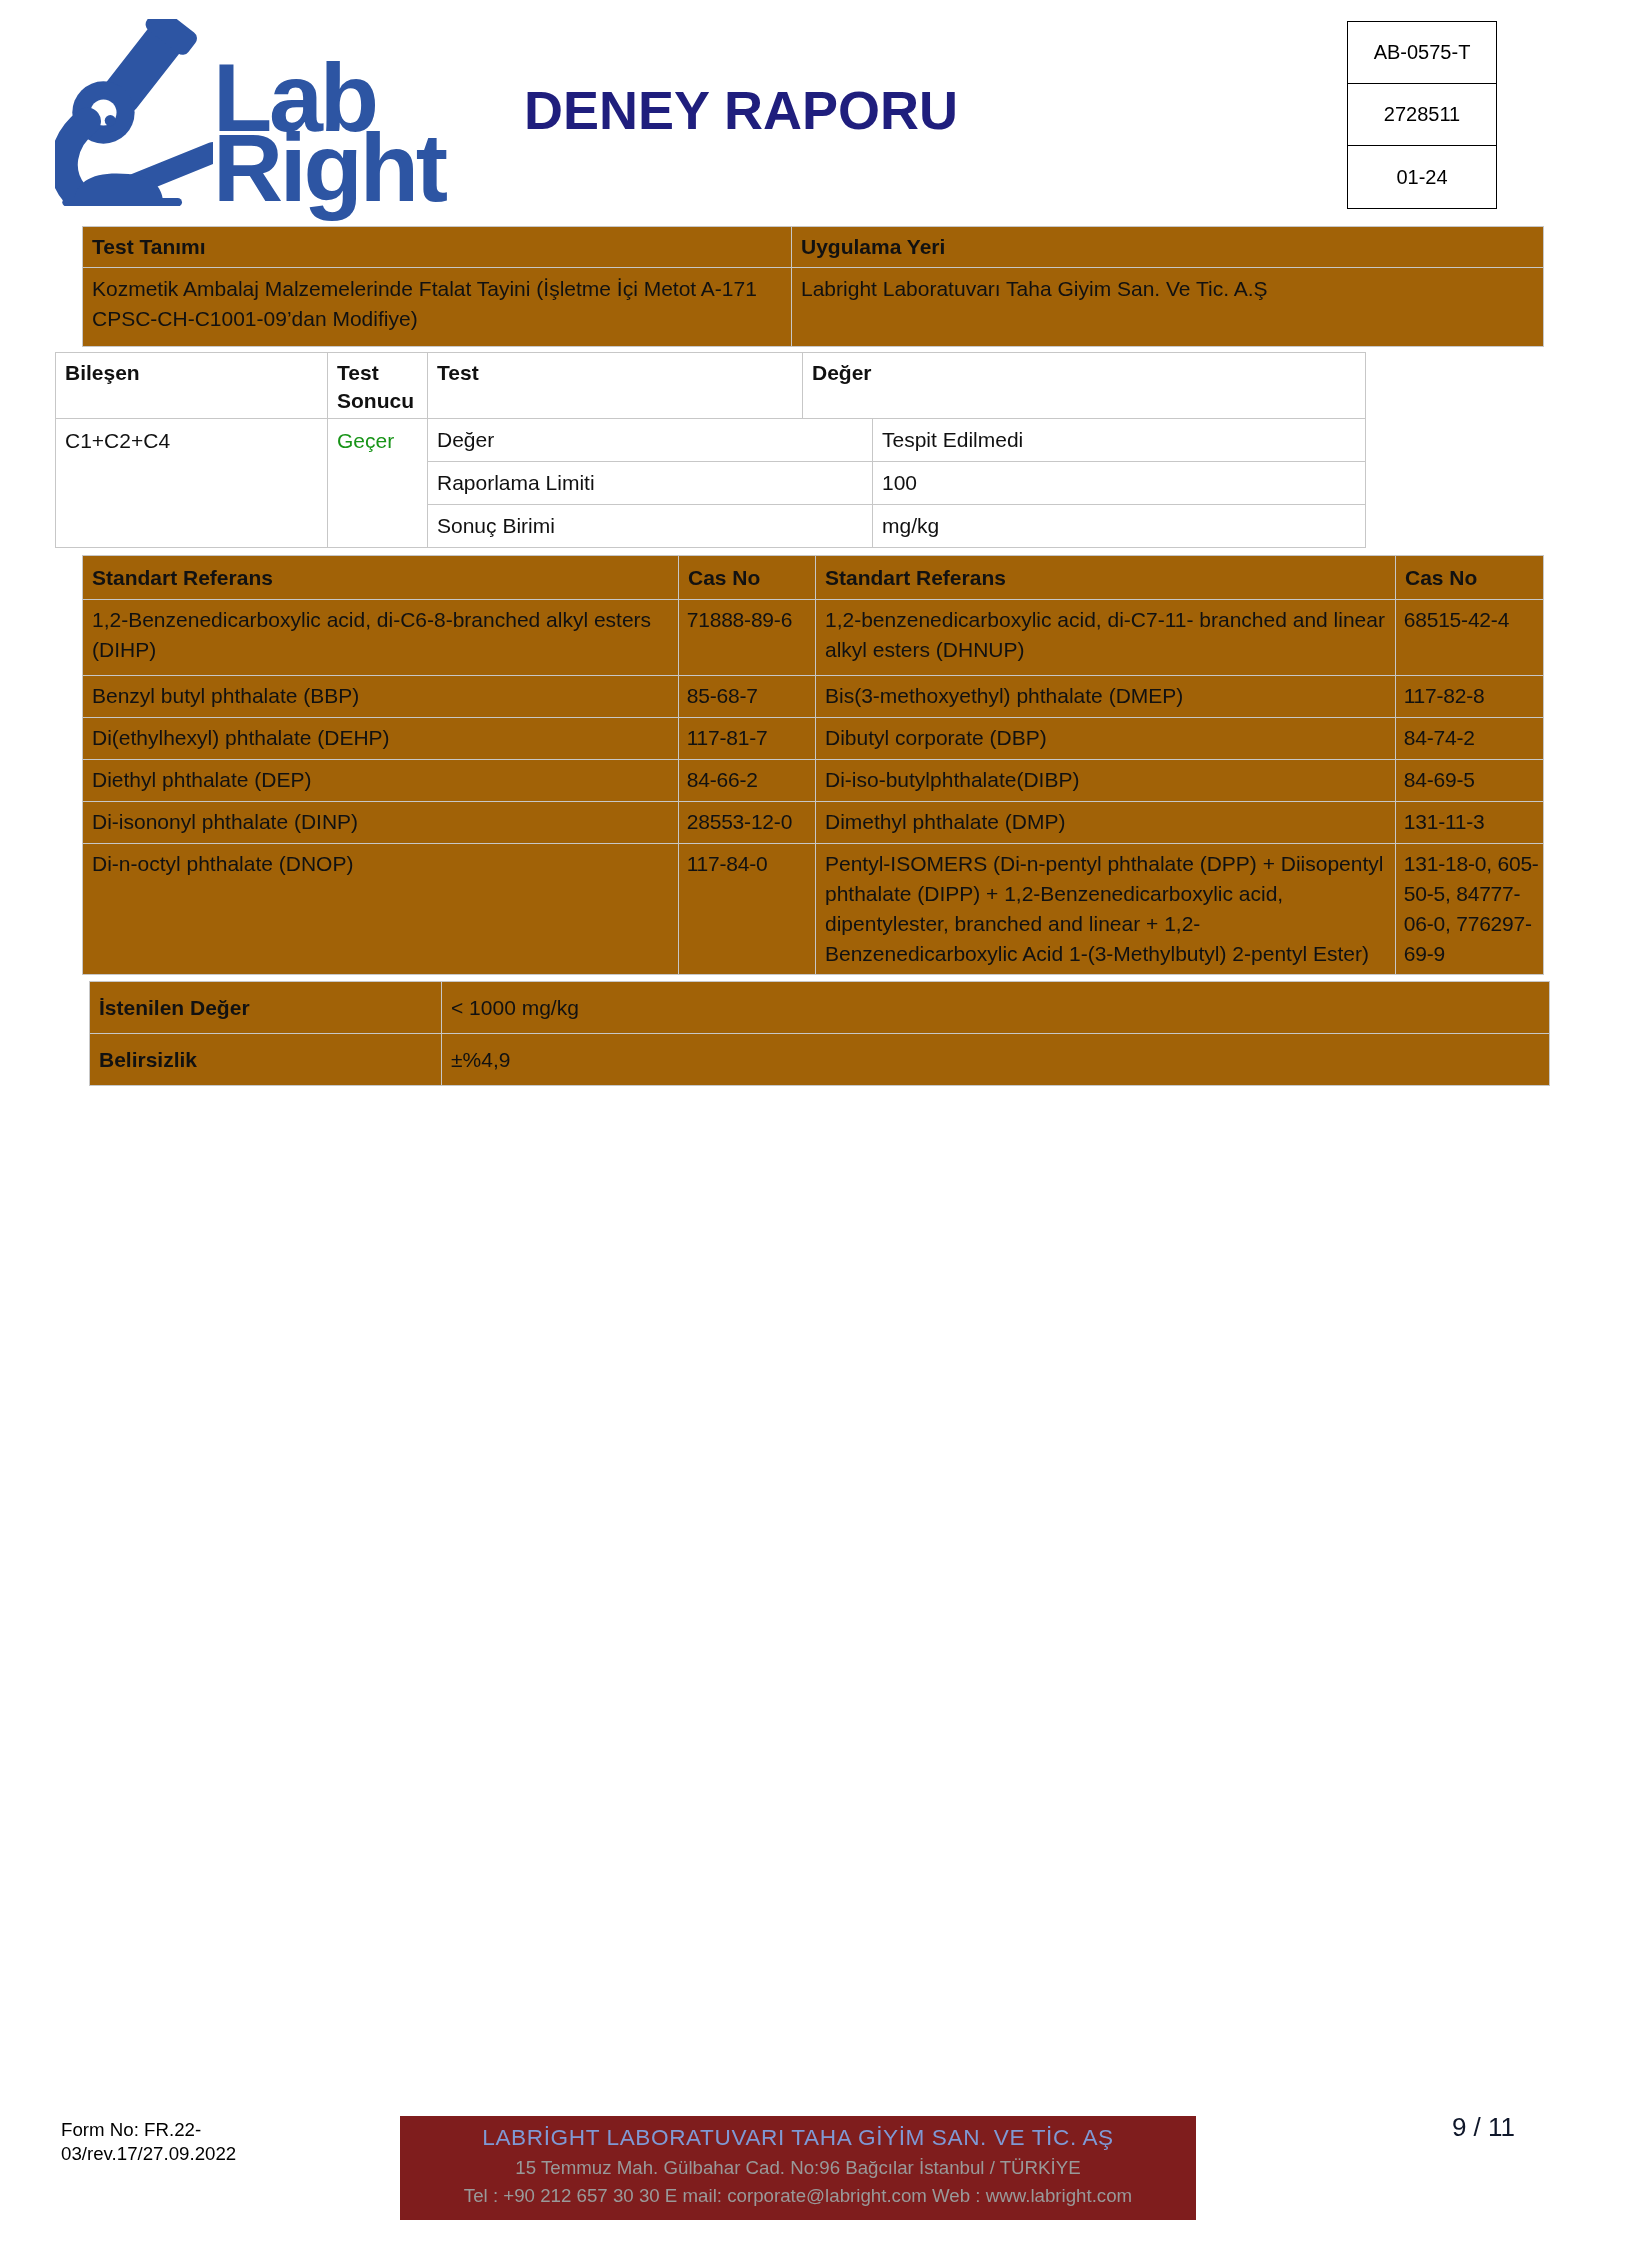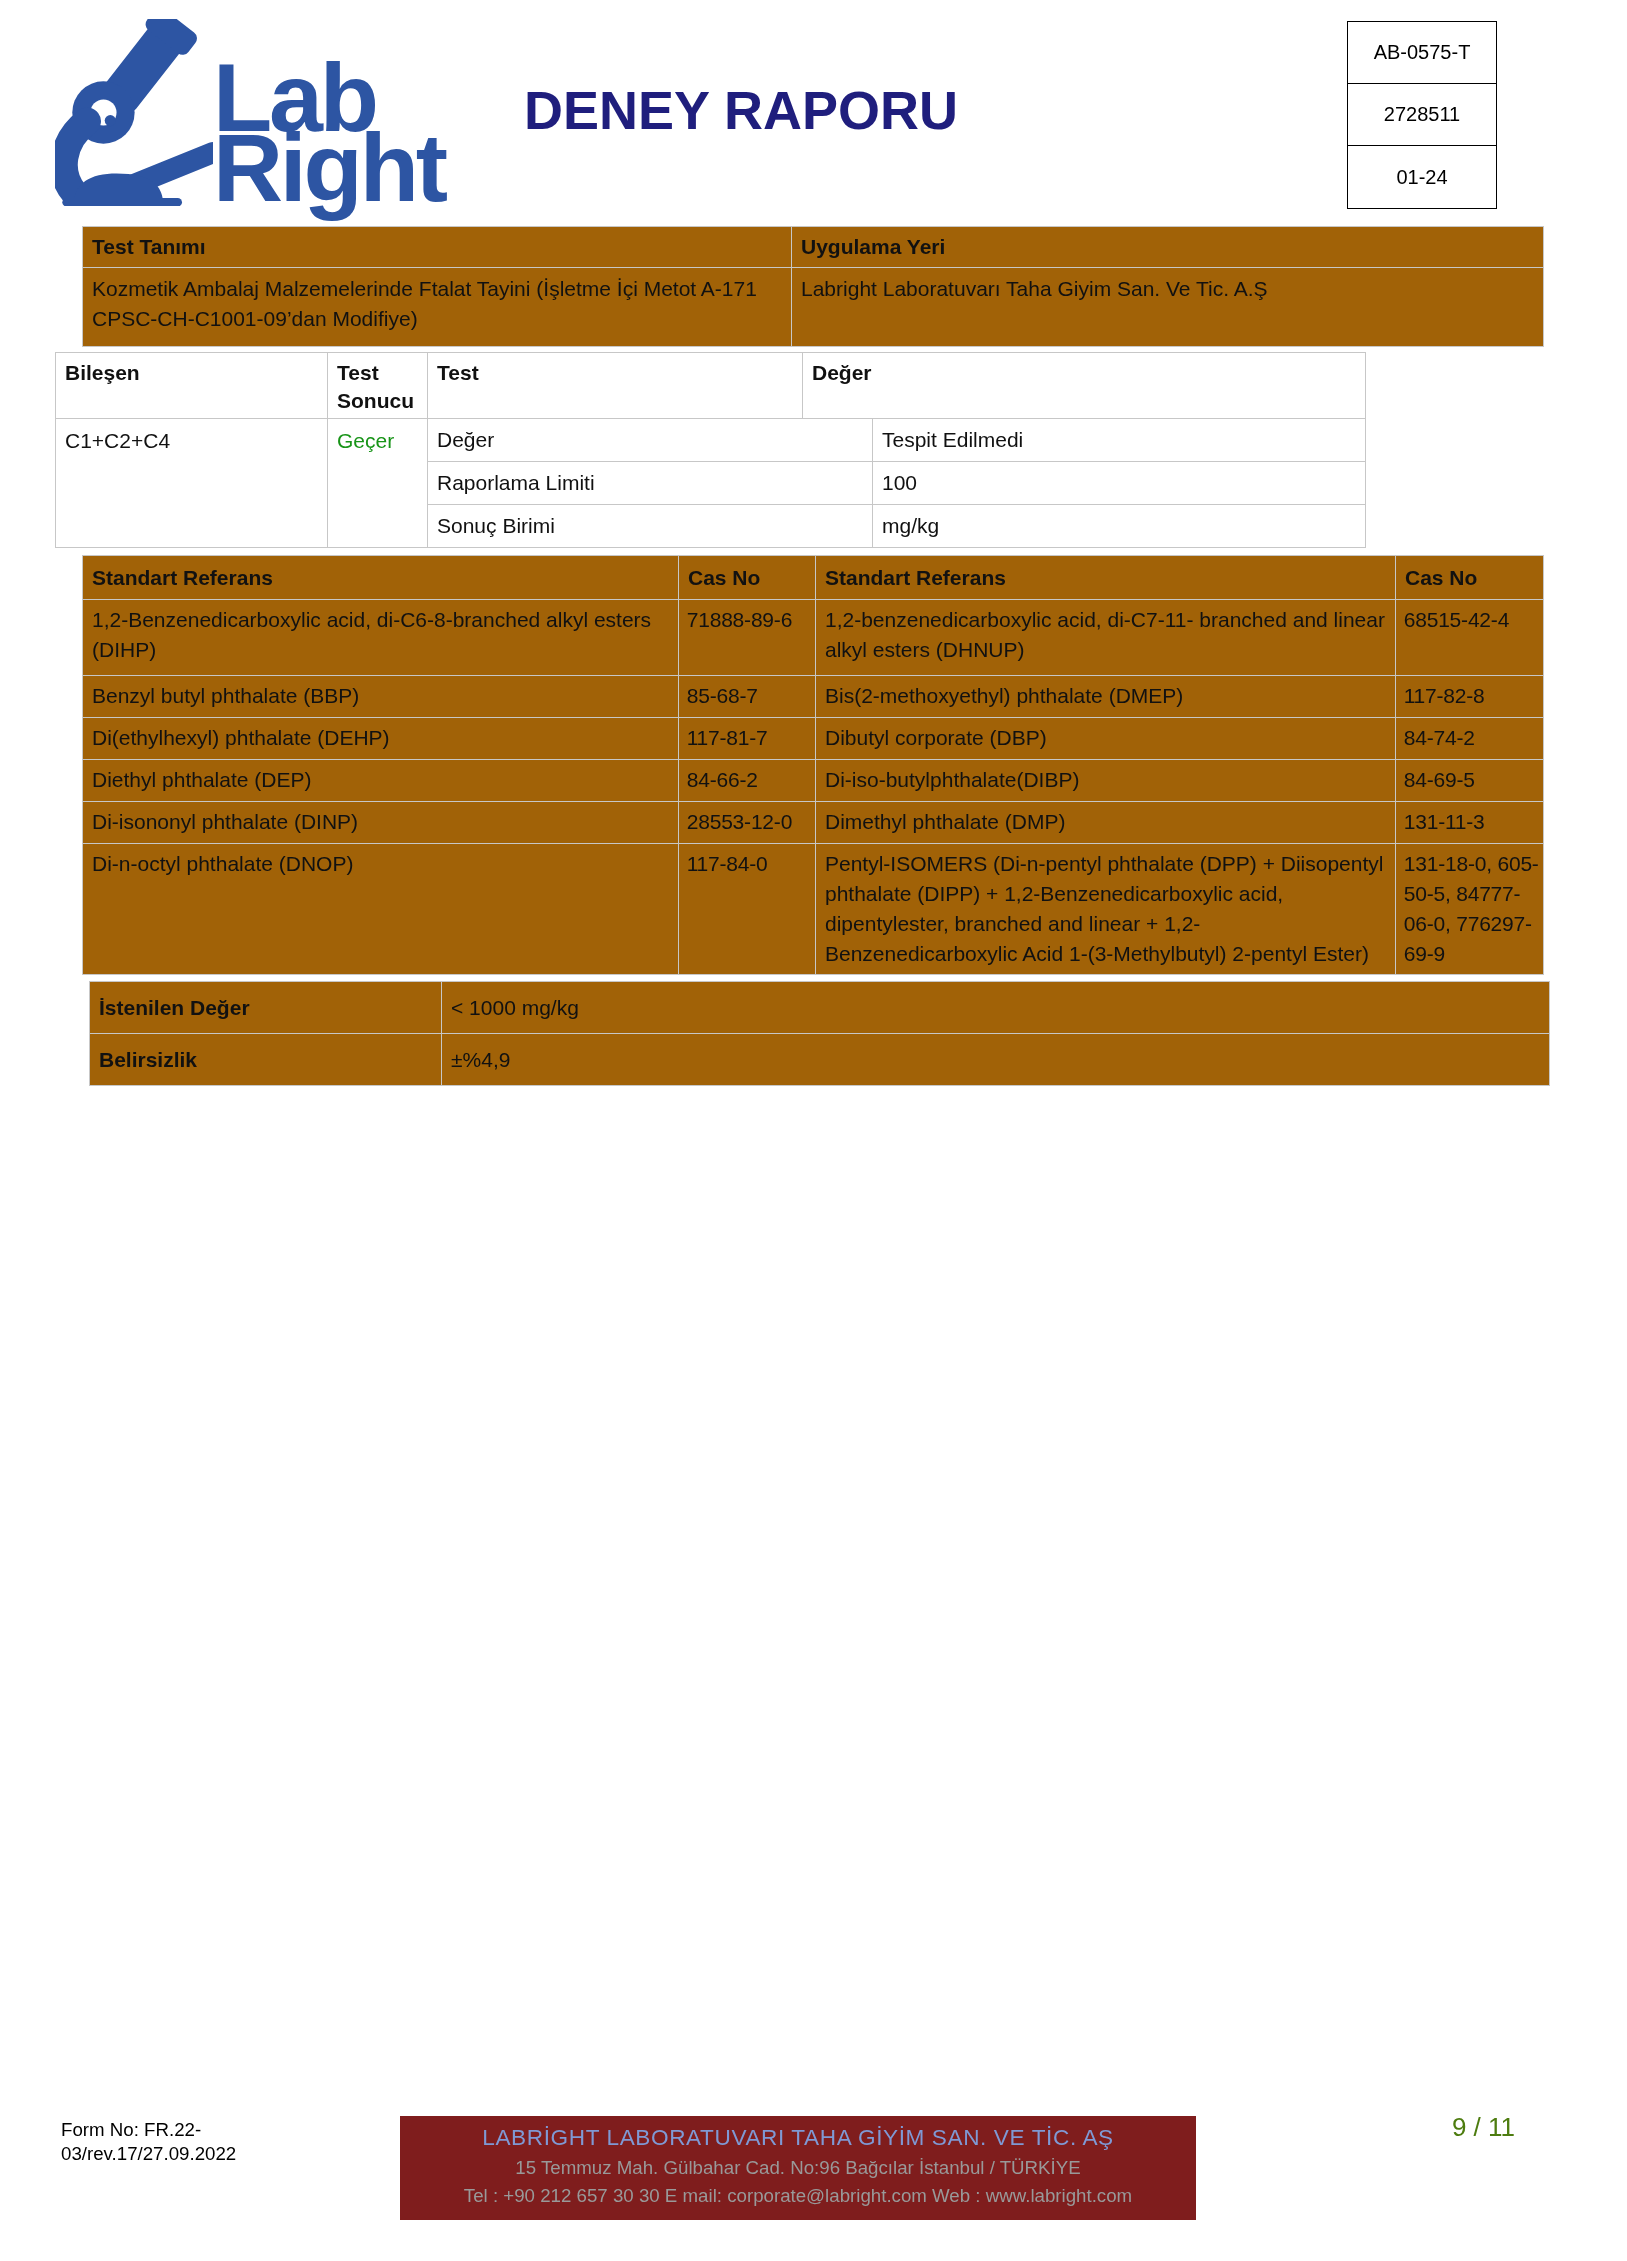--- a/index.html
+++ b/index.html
@@ -61,21 +61,21 @@
   .t4 .lbl { font-weight:bold; }
 
   
   .footer-form { position:absolute; left:61px; top:2118px; font-size:18.7px; line-height:24px; color:#000; }
   .footer-center { position:absolute; left:400px; top:2116px; width:796px; background:#7f1d1d;
                    text-align:center; padding:9px 0 13px; }
   .footer-company { font-size:22.6px; color:#7f99d4; letter-spacing:0.6px; }
   .footer-address { font-size:18.7px; color:#999999; margin-top:6.4px; }
   .footer-contact { font-size:18.7px; color:#999999; margin-top:5.2px; }
   .footer-page { position:absolute; left:1322px; top:2112px; width:193px; text-align:right;
-                 font-size:26px; color:#4d7c0f; }
+                 font-size:26px; color:#0f172a; }
 </style>
 </head>
 <body>
 
 <div class="page">
 
   <div class="logo">
     <svg class="logo-icon" viewBox="0 0 250 300">
       <g fill="#2d55a3">
         <g transform="rotate(38 130 90)">
@@ -168,21 +168,21 @@
     </tr>
     <tr>
       <td class="rh-tall">1,2-Benzenedicarboxylic acid, di-C6-8-branched alkyl esters (DIHP)</td>
       <td class="rh-tall cas">71888-89-6</td>
       <td class="rh-tall">1,2-benzenedicarboxylic acid, di-C7-11- branched and linear alkyl esters (DHNUP)</td>
       <td class="rh-tall cas">68515-42-4</td>
     </tr>
     <tr>
       <td class="rh">Benzyl butyl phthalate (BBP)</td>
       <td class="rh cas">85-68-7</td>
-      <td class="rh">Bis(2-methoxyethyl) phthalate (DMEP)</td>
+      <td class="rh">Bis(3-methoxyethyl) phthalate (DMEP)</td>
       <td class="rh cas">117-82-8</td>
     </tr>
     <tr>
       <td class="rh">Di(ethylhexyl) phthalate (DEHP)</td>
       <td class="rh cas">117-81-7</td>
       <td class="rh">Dibutyl corporate (DBP)</td>
       <td class="rh cas">84-74-2</td>
     </tr>
     <tr>
       <td class="rh">Diethyl phthalate (DEP)</td>

